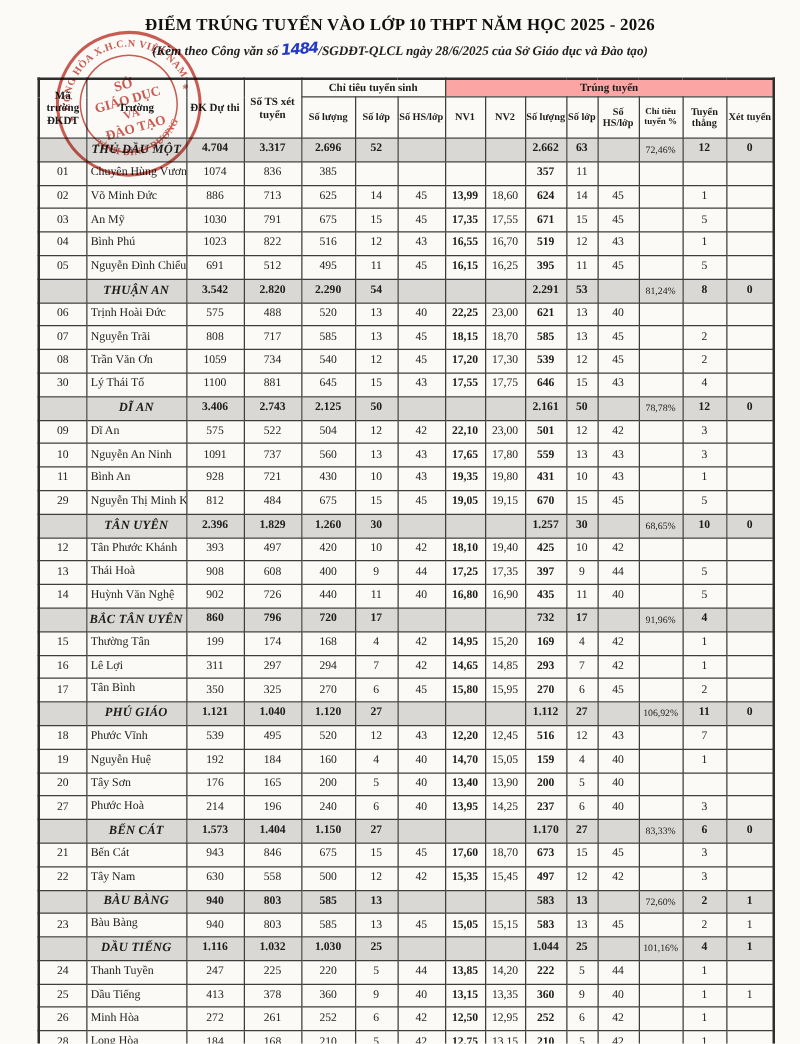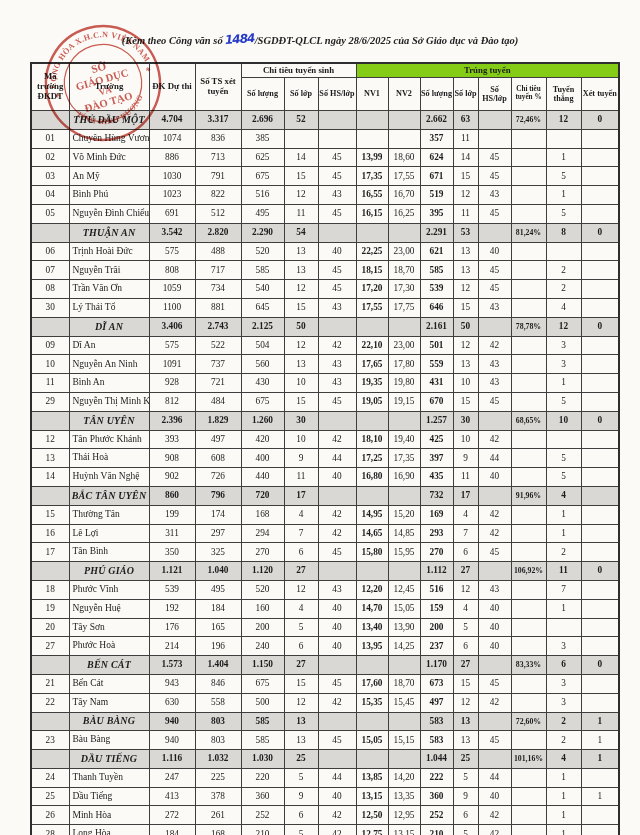--- a/index.html
+++ b/index.html
@@ -36,47 +36,48 @@
   th,td{
     border:1px solid #3e3e3e;
     padding:0;margin:0;
     text-align:center;vertical-align:middle;
     overflow:hidden;white-space:nowrap;
   }
   table{border:2px solid #2e2e2e;}
   thead th{font-size:8.2px;font-weight:bold;line-height:1.1;white-space:normal;}
   thead tr.gh-row th{height:13px;font-size:8.8px;}
   thead tr.sub-row th{height:32px;}
-  th.gray{background:#84cc16;}
+  th.gray{background:#fca5a5;}
   th.pct-h{font-size:7.2px;}
   tbody td{height:17.8px;font-size:9.3px;line-height:1;}
   tbody td.c1{text-align:left;padding-left:3px;font-size:9.5px;}
   tbody td.c7,tbody td.c9{font-weight:bold;}
   tbody td.c12{font-size:7.8px;}
   tr.row-group td,tr.row-total td{
     background:#d9d8d5;font-weight:bold;
   }
   tr.row-group td.c1,tr.row-total td.c1{
     text-align:center;padding-left:0;font-size:10px;letter-spacing:.2px;font-style:italic;
   }
-  tr.row-group td.c12,tr.row-total td.c12{font-weight:bold;font-size:7.8px;}
+  tr.row-group td.c12,tr.row-total td.c12{font-weight:normal;font-size:7.8px;}
   .stamp{
     position:absolute;left:42px;top:22px;width:122px;height:122px;
     transform:rotate(-16deg);
     opacity:.82;mix-blend-mode:multiply;
     pointer-events:none;
   }
   .stamp text{fill:#c23a2e;font-family:"Liberation Serif",serif;font-weight:bold;}
   .stamp .ring{stroke:#c23a2e;fill:none;}
 </style>
 </head>
 <body>
 
 <div class="page">
 
+  <div class="doc-title">ĐIỂM TRÚNG TUYỂN VÀO LỚP 10 THPT NĂM HỌC 2025 - 2026</div>
 
   <div class="doc-subtitle"><span>(Kèm theo Công văn số </span><span class="hand-number">1484</span><span>/SGDĐT-QLCL ngày 28/6/2025 của Sở Giáo dục và Đào tạo)</span></div>
 
   <div class="table-wrap">
     <table>
       <colgroup>
         <col style="width:38px">
           <col style="width:80px">
           <col style="width:46px">
           <col style="width:46px">

